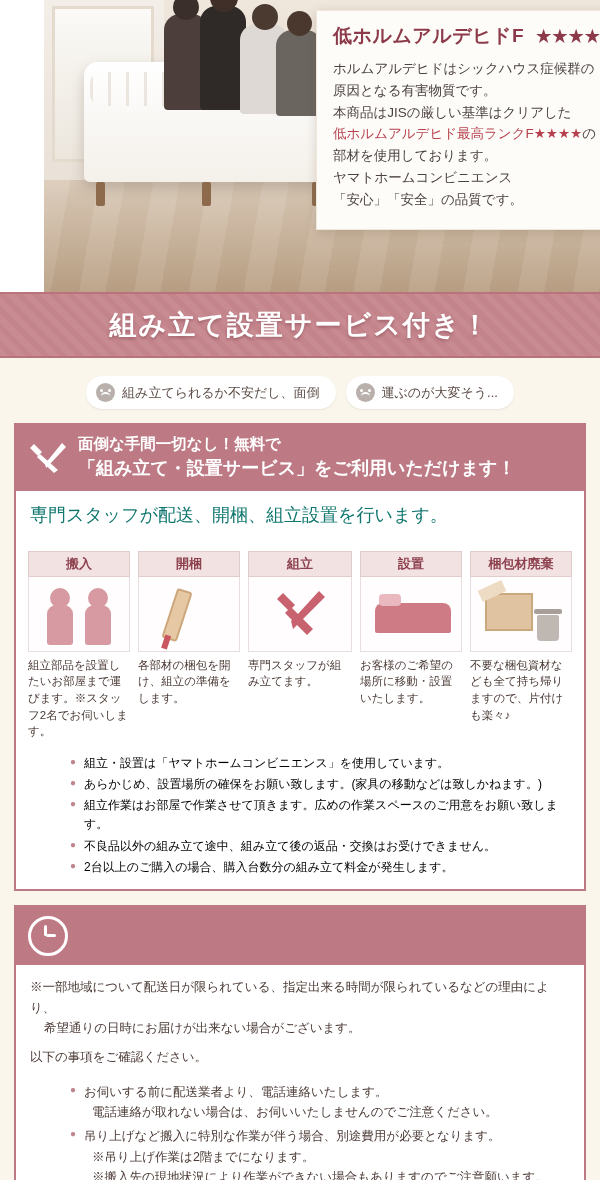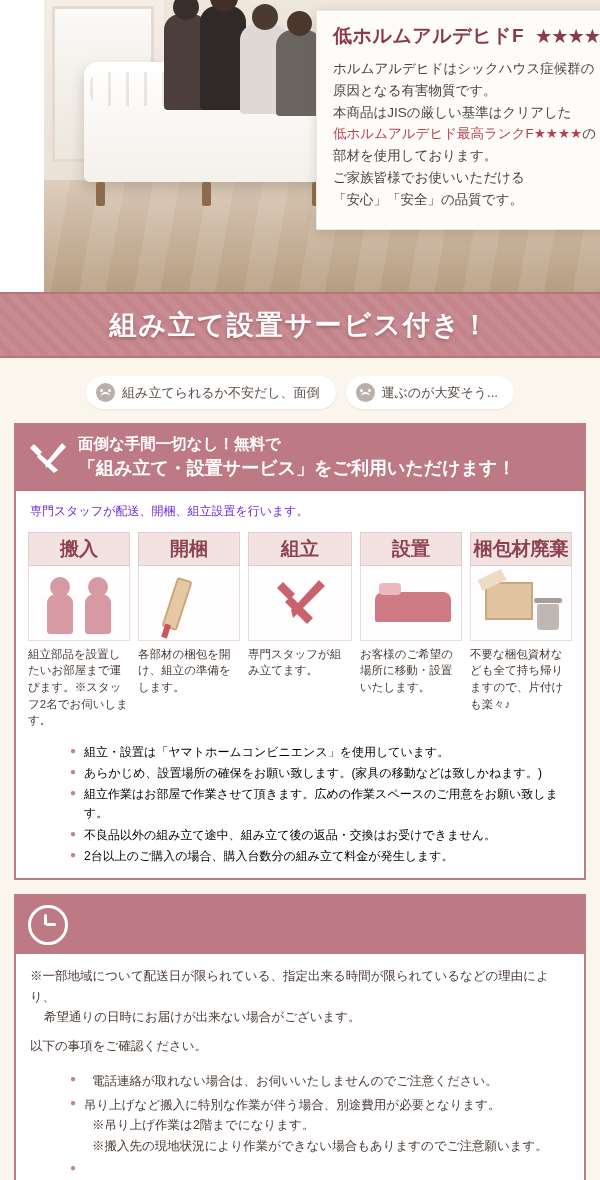--- a/index.html
+++ b/index.html
@@ -136,27 +136,27 @@
   .box-head{
     background:#bd7a84;
     color:#fff;
     padding:8px 12px 9px 12px;
     display:flex;align-items:center;gap:10px;
   }
   .box-head .ttl{font-size:15.5px;line-height:1.45;font-weight:bold;}
   .box-head .ttl .big{font-size:18px;}
   .tool-icon{width:40px;height:34px;flex:none;position:relative;}
   .box-body{padding:12px 12px 10px 12px;}
-  .lead{font-size:12px;margin:0 0 12px 2px;color:#6d28d9;}
+  .lead{font-size:18px;margin:0 0 24px 2px;color:#0f766e;}
 
   .steps{display:flex;gap:8px;}
   .step{width:104px;}
   .step-title{
     background:#f2e3e2;border:1px solid #e2cbcb;color:#8e4250;
-    text-align:center;font-size:19px;padding:3px 0;font-weight:bold;
+    text-align:center;font-size:13px;padding:3px 0;font-weight:bold;
   }
   .step-art{
     height:74px;border:1px solid #e9dede;border-top:none;
     background:#fffdfd;position:relative;overflow:hidden;
   }
   .step-txt{font-size:11.5px;line-height:1.45;margin-top:5px;color:#4a3a35;}
 
   
   .pers{position:absolute;bottom:6px;width:26px;height:40px;background:#d79aa2;border-radius:9px 9px 3px 3px;}
   .pers b{position:absolute;left:3px;top:-17px;width:20px;height:20px;border-radius:50%;background:#d79aa2;display:block;}
@@ -235,21 +235,21 @@
       <h2>
         <span>低ホルムアルデヒドF</span>
         <span class="stars">★★★★</span>
       </h2>
       <p>
         <span>ホルムアルデヒドはシックハウス症候群の</span><br>
         <span>原因となる有害物質です。</span><br>
         <span>本商品はJISの厳しい基準はクリアした</span><br>
         <span class="red">低ホルムアルデヒド最高ランクF</span><span class="red">★★★★</span><span>の</span><br>
         <span>部材を使用しております。</span><br>
-        <span>ご家族皆様でお使いいただける</span><br>
+        <span>ヤマトホームコンビニエンス</span><br>
         <span>「安心」「安全」の品質です。</span>
       </p>
     </div>
   </div>
 
   <div class="banner">
     <span>組み立て設置サービス付き！</span>
   </div>
 
   <div class="cream">
@@ -356,20 +356,21 @@
         <span class="clock"></span>
       </div>
       <div class="dbox-body">
         <p class="warn">
           <span>※一部地域について配送日が限られている、指定出来る時間が限られているなどの理由により、</span>
           <span class="ind">希望通りの日時にお届けが出来ない場合がございます。</span>
         </p>
         <p class="confirm">以下の事項をご確認ください。</p>
         <ul class="dlist">
           <li>
+            <span>お伺いする前に配送業者より、電話連絡いたします。</span>
             <span class="sub">電話連絡が取れない場合は、お伺いいたしませんのでご注意ください。</span>
           </li>
           <li>
             <span>吊り上げなど搬入に特別な作業が伴う場合、別途費用が必要となります。</span>
             <span class="sub">※吊り上げ作業は2階までになります。</span>
             <span class="sub">※搬入先の現地状況により作業ができない場合もありますのでご注意願います。</span>
           </li>
           <li>
             
           </li>

